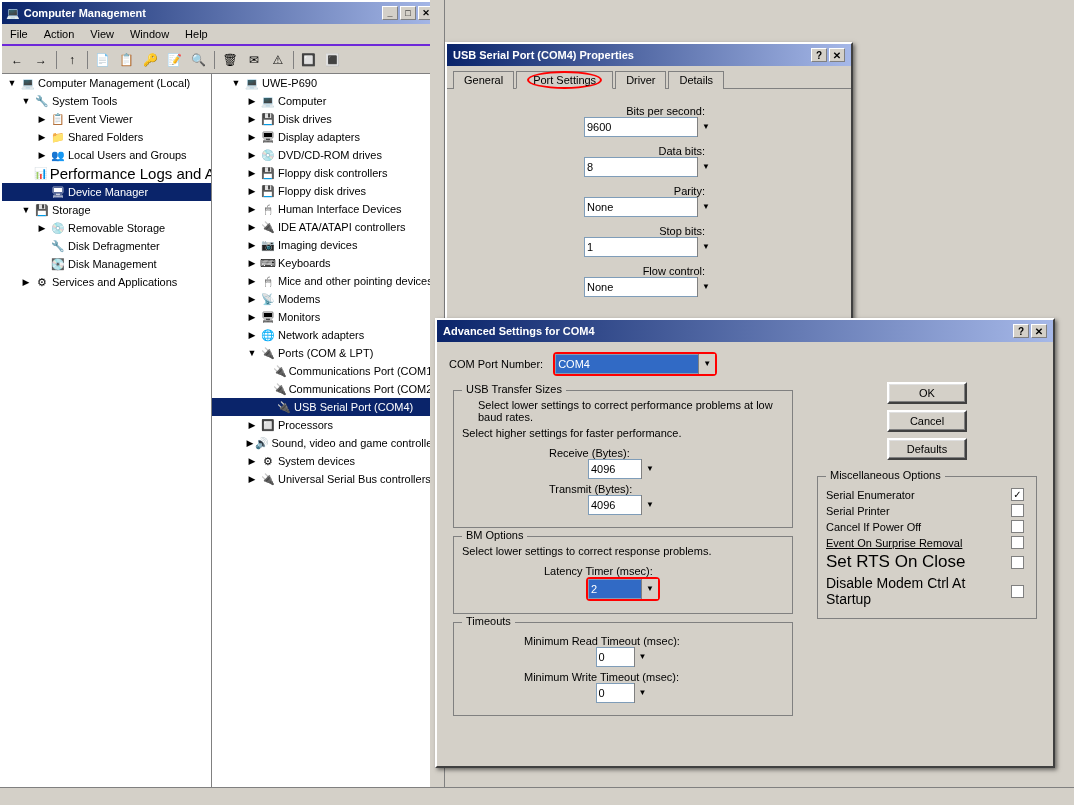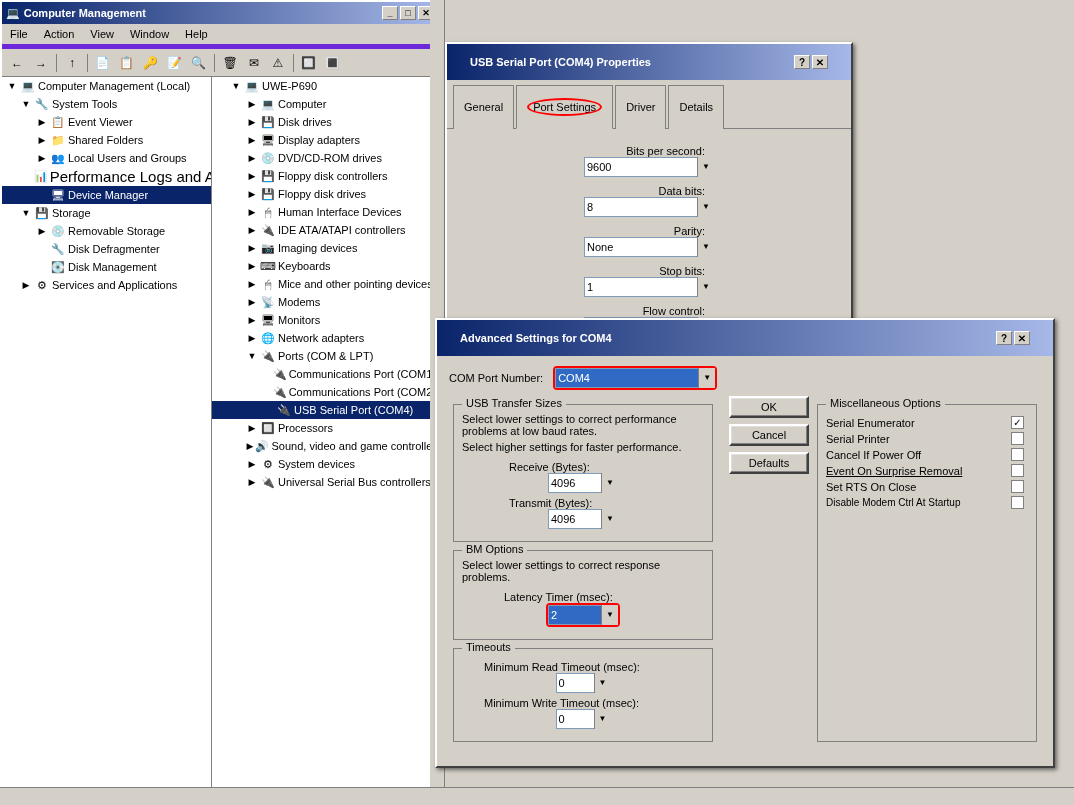--- a/index.html
+++ b/index.html
@@ -44,21 +44,21 @@
       display: flex;
       align-items: center;
       justify-content: center;
       cursor: pointer;
       color: #000;
     }
 
     
     .menubar {
       background: #d4d0c8;
-      border-bottom: 5px solid #6d28d9;
+      border-bottom: 2px solid #6d28d9;
       padding: 2px 0;
       display: flex;
       align-items: center;
       gap: 0;
     }
     .menubar-item {
       padding: 2px 8px;
       cursor: pointer;
       font-size: 11px;
     }
@@ -166,25 +166,25 @@
       border: 2px solid #fff;
       border-right-color: #404040;
       border-bottom-color: #404040;
       box-shadow: 2px 2px 4px rgba(0,0,0,0.5);
     }
     .dialog-titlebar {
       background: linear-gradient(to right, #0a246a, #a6b8e8);
       color: #fff;
       font-size: 11px;
       font-weight: bold;
-      padding: 3px 23px;
+      padding: 3px 6px;
       display: flex;
       align-items: center;
       justify-content: space-between;
-      height: 36px;
+      height: 22px;
       user-select: none;
     }
     .dialog-help-btn {
       width: 16px;
       height: 14px;
       background: #d4d0c8;
       border: 1px solid #fff;
       border-right-color: #808080;
       border-bottom-color: #808080;
       color: #000;
@@ -213,21 +213,21 @@
 
     
     .tabs-bar {
       display: flex;
       gap: 2px;
       padding: 4px 6px 0 6px;
       border-bottom: 1px solid #808080;
       background: #d4d0c8;
     }
     .tab {
-      padding: 15px 10px;
+      padding: 2px 10px;
       background: #d4d0c8;
       border: 1px solid #808080;
       border-bottom: none;
       cursor: pointer;
       font-size: 11px;
       position: relative;
       top: 1px;
     }
     .tab.active {
       background: #d4d0c8;
@@ -719,21 +719,21 @@
       </div>
     </div>
   </div>
 
   <div style="display:flex; padding:0 8px 8px 8px;">
 
     <div style="flex:1; margin-right:8px;">
 
       <div class="groupbox">
         <span class="groupbox-title">USB Transfer Sizes</span>
-        <p style="font-size:11px; margin-bottom:4px;">Select lower settings to correct performance problems at low baud rates.</p>
+        <p style="font-size:11px; margin-bottom:4px;margin-left:16px;">Select lower settings to correct performance problems at low baud rates.</p>
         <p style="font-size:11px; margin-bottom:8px;">Select higher settings for faster performance.</p>
 
         <div class="form-row" style="margin:4px 0;">
           <span style="width:140px; margin-right:8px;">Receive (Bytes):</span>
           <div class="select-wrapper">
             <select class="win-select" style="width:70px;">
               <option>4096</option>
             </select>
           </div>
         </div>
@@ -776,21 +776,21 @@
           <span style="width:190px; margin-right:8px; font-size:11px;">Minimum Write Timeout (msec):</span>
           <div class="select-wrapper">
             <select class="win-select" style="width:55px;">
               <option>0</option>
             </select>
           </div>
         </div>
       </div>
     </div>
 
-    <div style="display:flex; flex-direction:row;">
+    <div style="display:flex; flex-direction:column;">
 
       <div style="display:flex; flex-direction:column; gap:6px; margin-bottom:8px; align-items:center;">
         <button class="win-btn" style="width:80px;">OK</button>
         <button class="win-btn" style="width:80px;">Cancel</button>
         <button class="win-btn" style="width:80px;">Defaults</button>
       </div>
 
       <div class="groupbox" style="width:220px;">
         <span class="groupbox-title">Miscellaneous Options</span>
 
@@ -804,25 +804,25 @@
         </div>
         <div style="display:flex; align-items:center; margin:3px 0;">
           <span style="flex:1; font-size:11px;">Cancel If Power Off</span>
           <div class="win-checkbox"></div>
         </div>
         <div style="display:flex; align-items:center; margin:3px 0;">
           <span style="flex:1; font-size:11px;text-decoration:underline;">Event On Surprise Removal</span>
           <div class="win-checkbox"></div>
         </div>
         <div style="display:flex; align-items:center; margin:3px 0;">
-          <span style="flex:1; font-size:11px;">Set RTS On Close</span>
+          <span style="flex:1; font-size:17px;">Set RTS On Close</span>
           <div class="win-checkbox"></div>
         </div>
         <div style="display:flex; align-items:center; margin:3px 0;">
-          <span style="flex:1; font-size:10px;">Disable Modem Ctrl At Startup</span>
+          <span style="flex:1; font-size:14px;">Disable Modem Ctrl At Startup</span>
           <div class="win-checkbox"></div>
         </div>
       </div>
     </div>
   </div>
 </div>
 
 <div style="position:absolute; top:0; right:0; width:12px; height:805px; background:#d4d0c8;"></div>
 <div style="position:absolute; bottom:0; left:0; right:0; height:18px; background:#d4d0c8; border-top:1px solid #808080;"></div>
 

